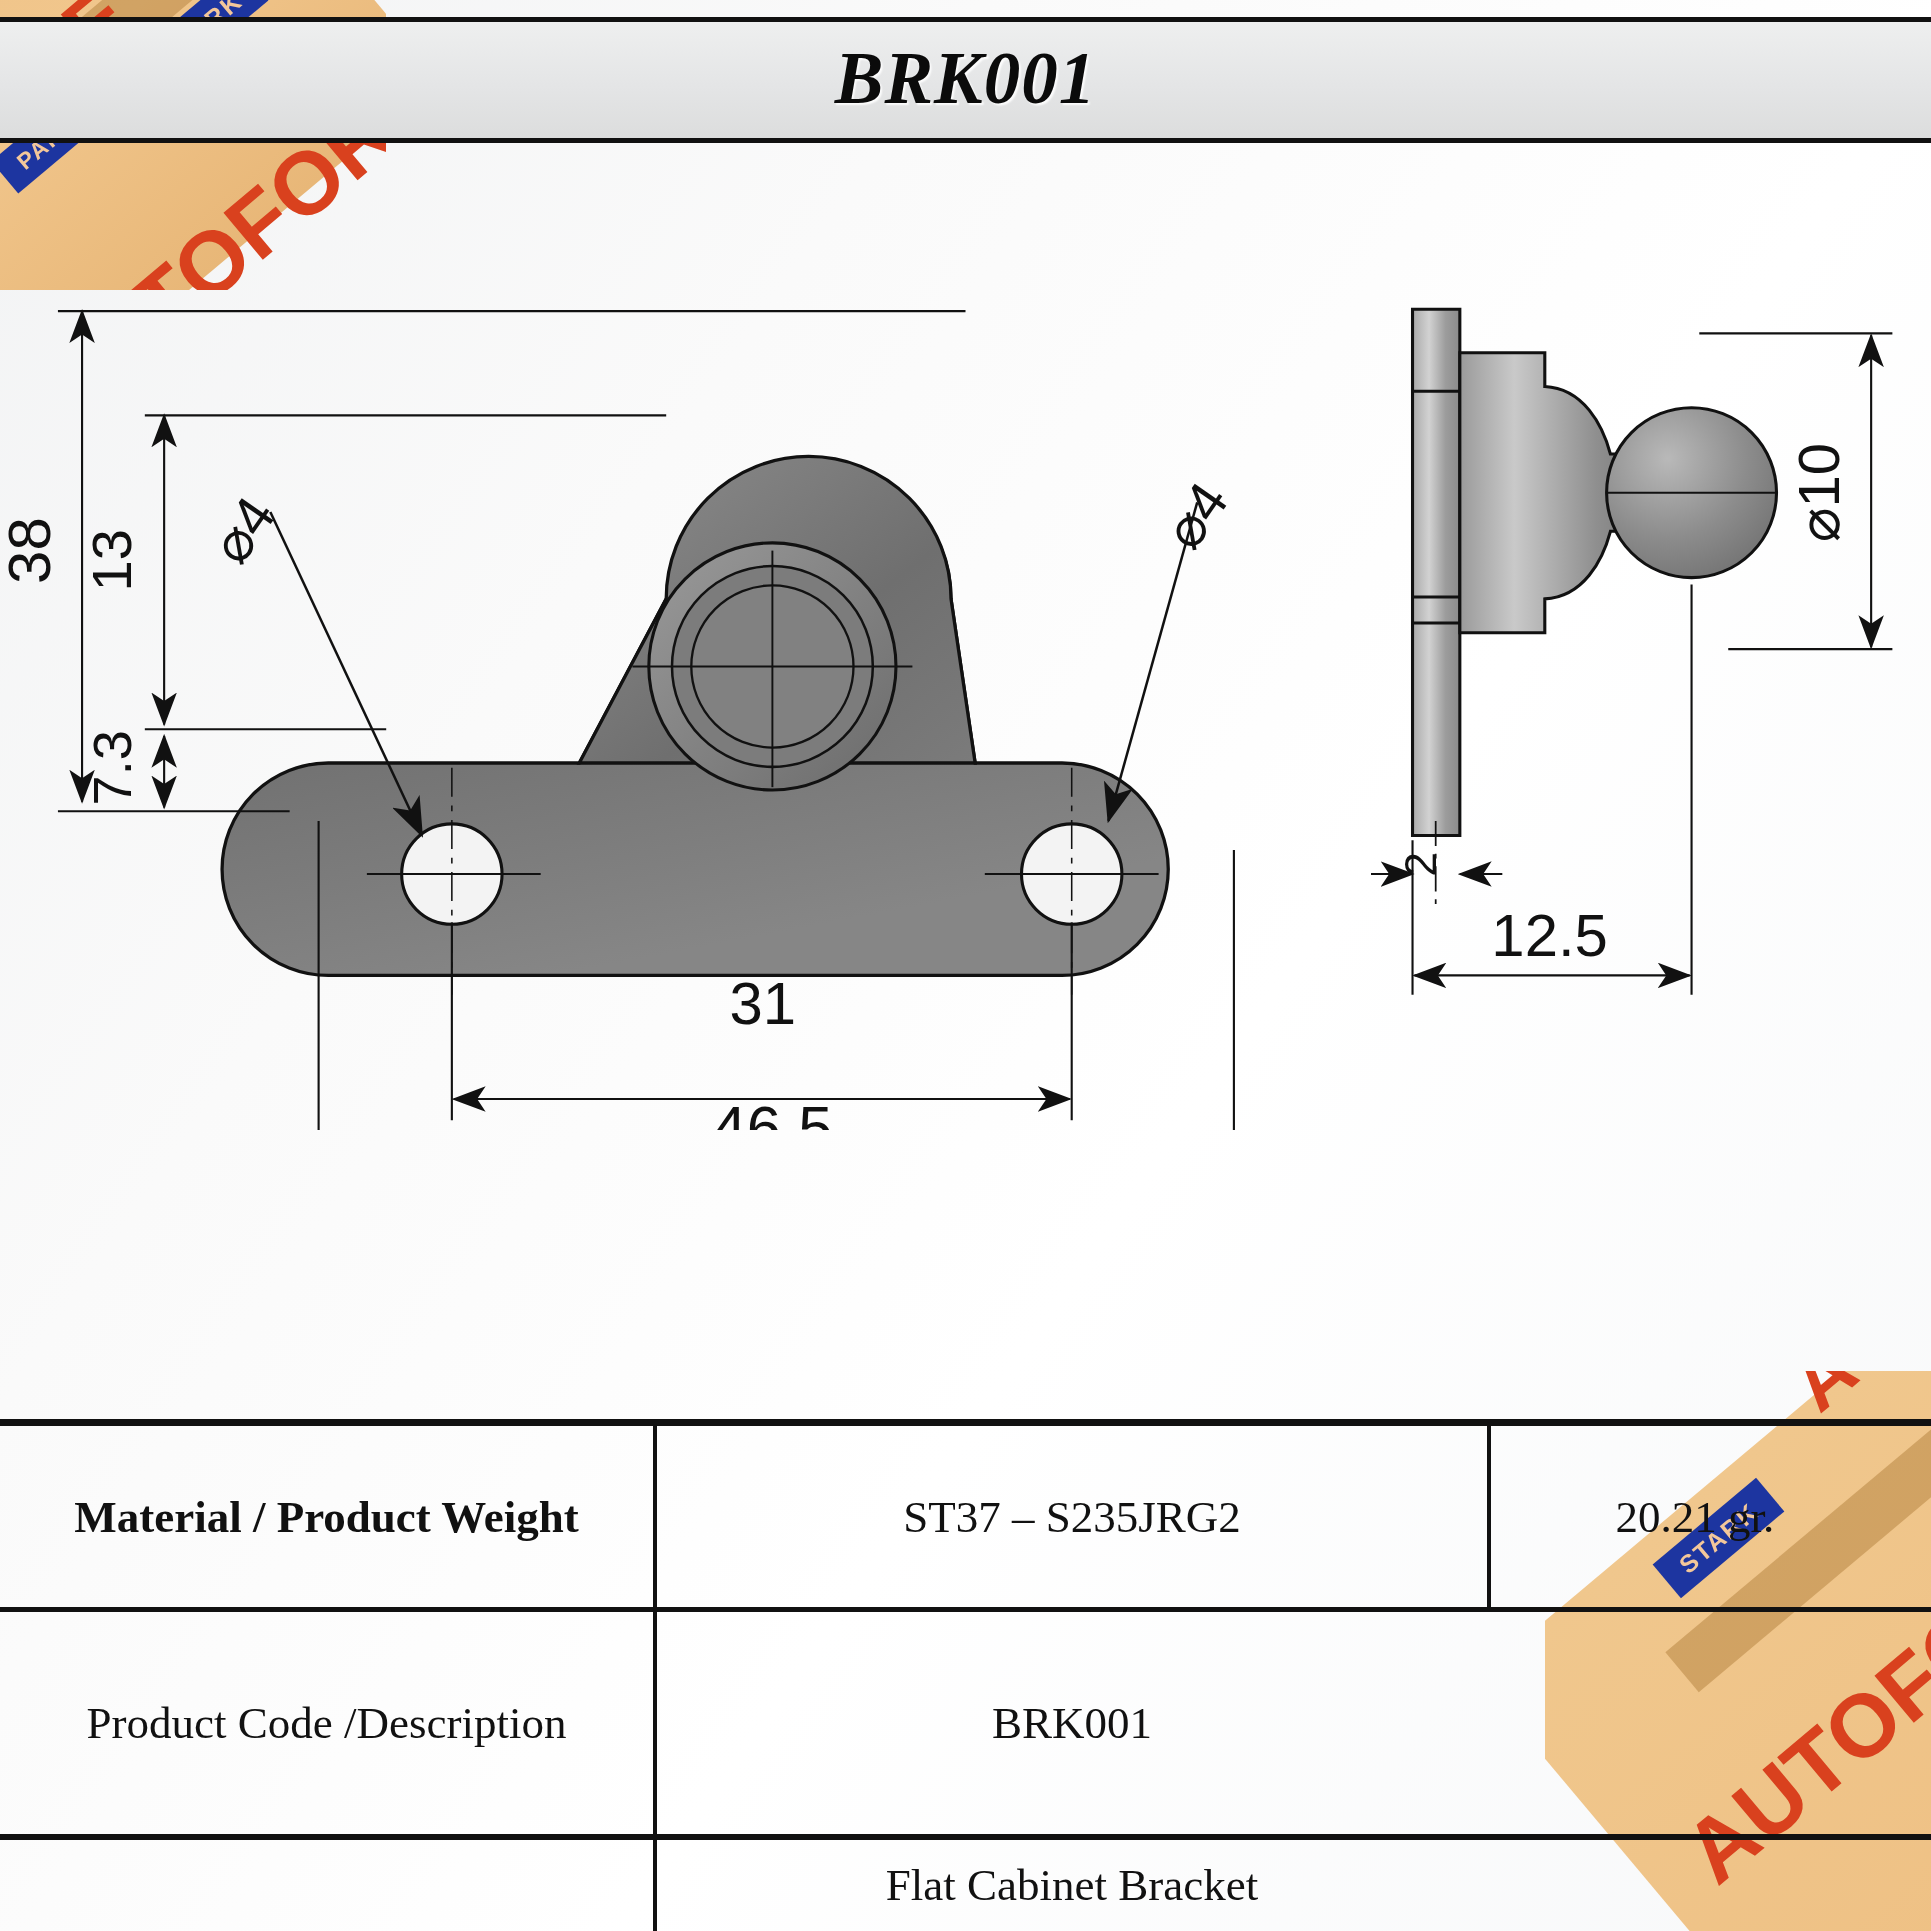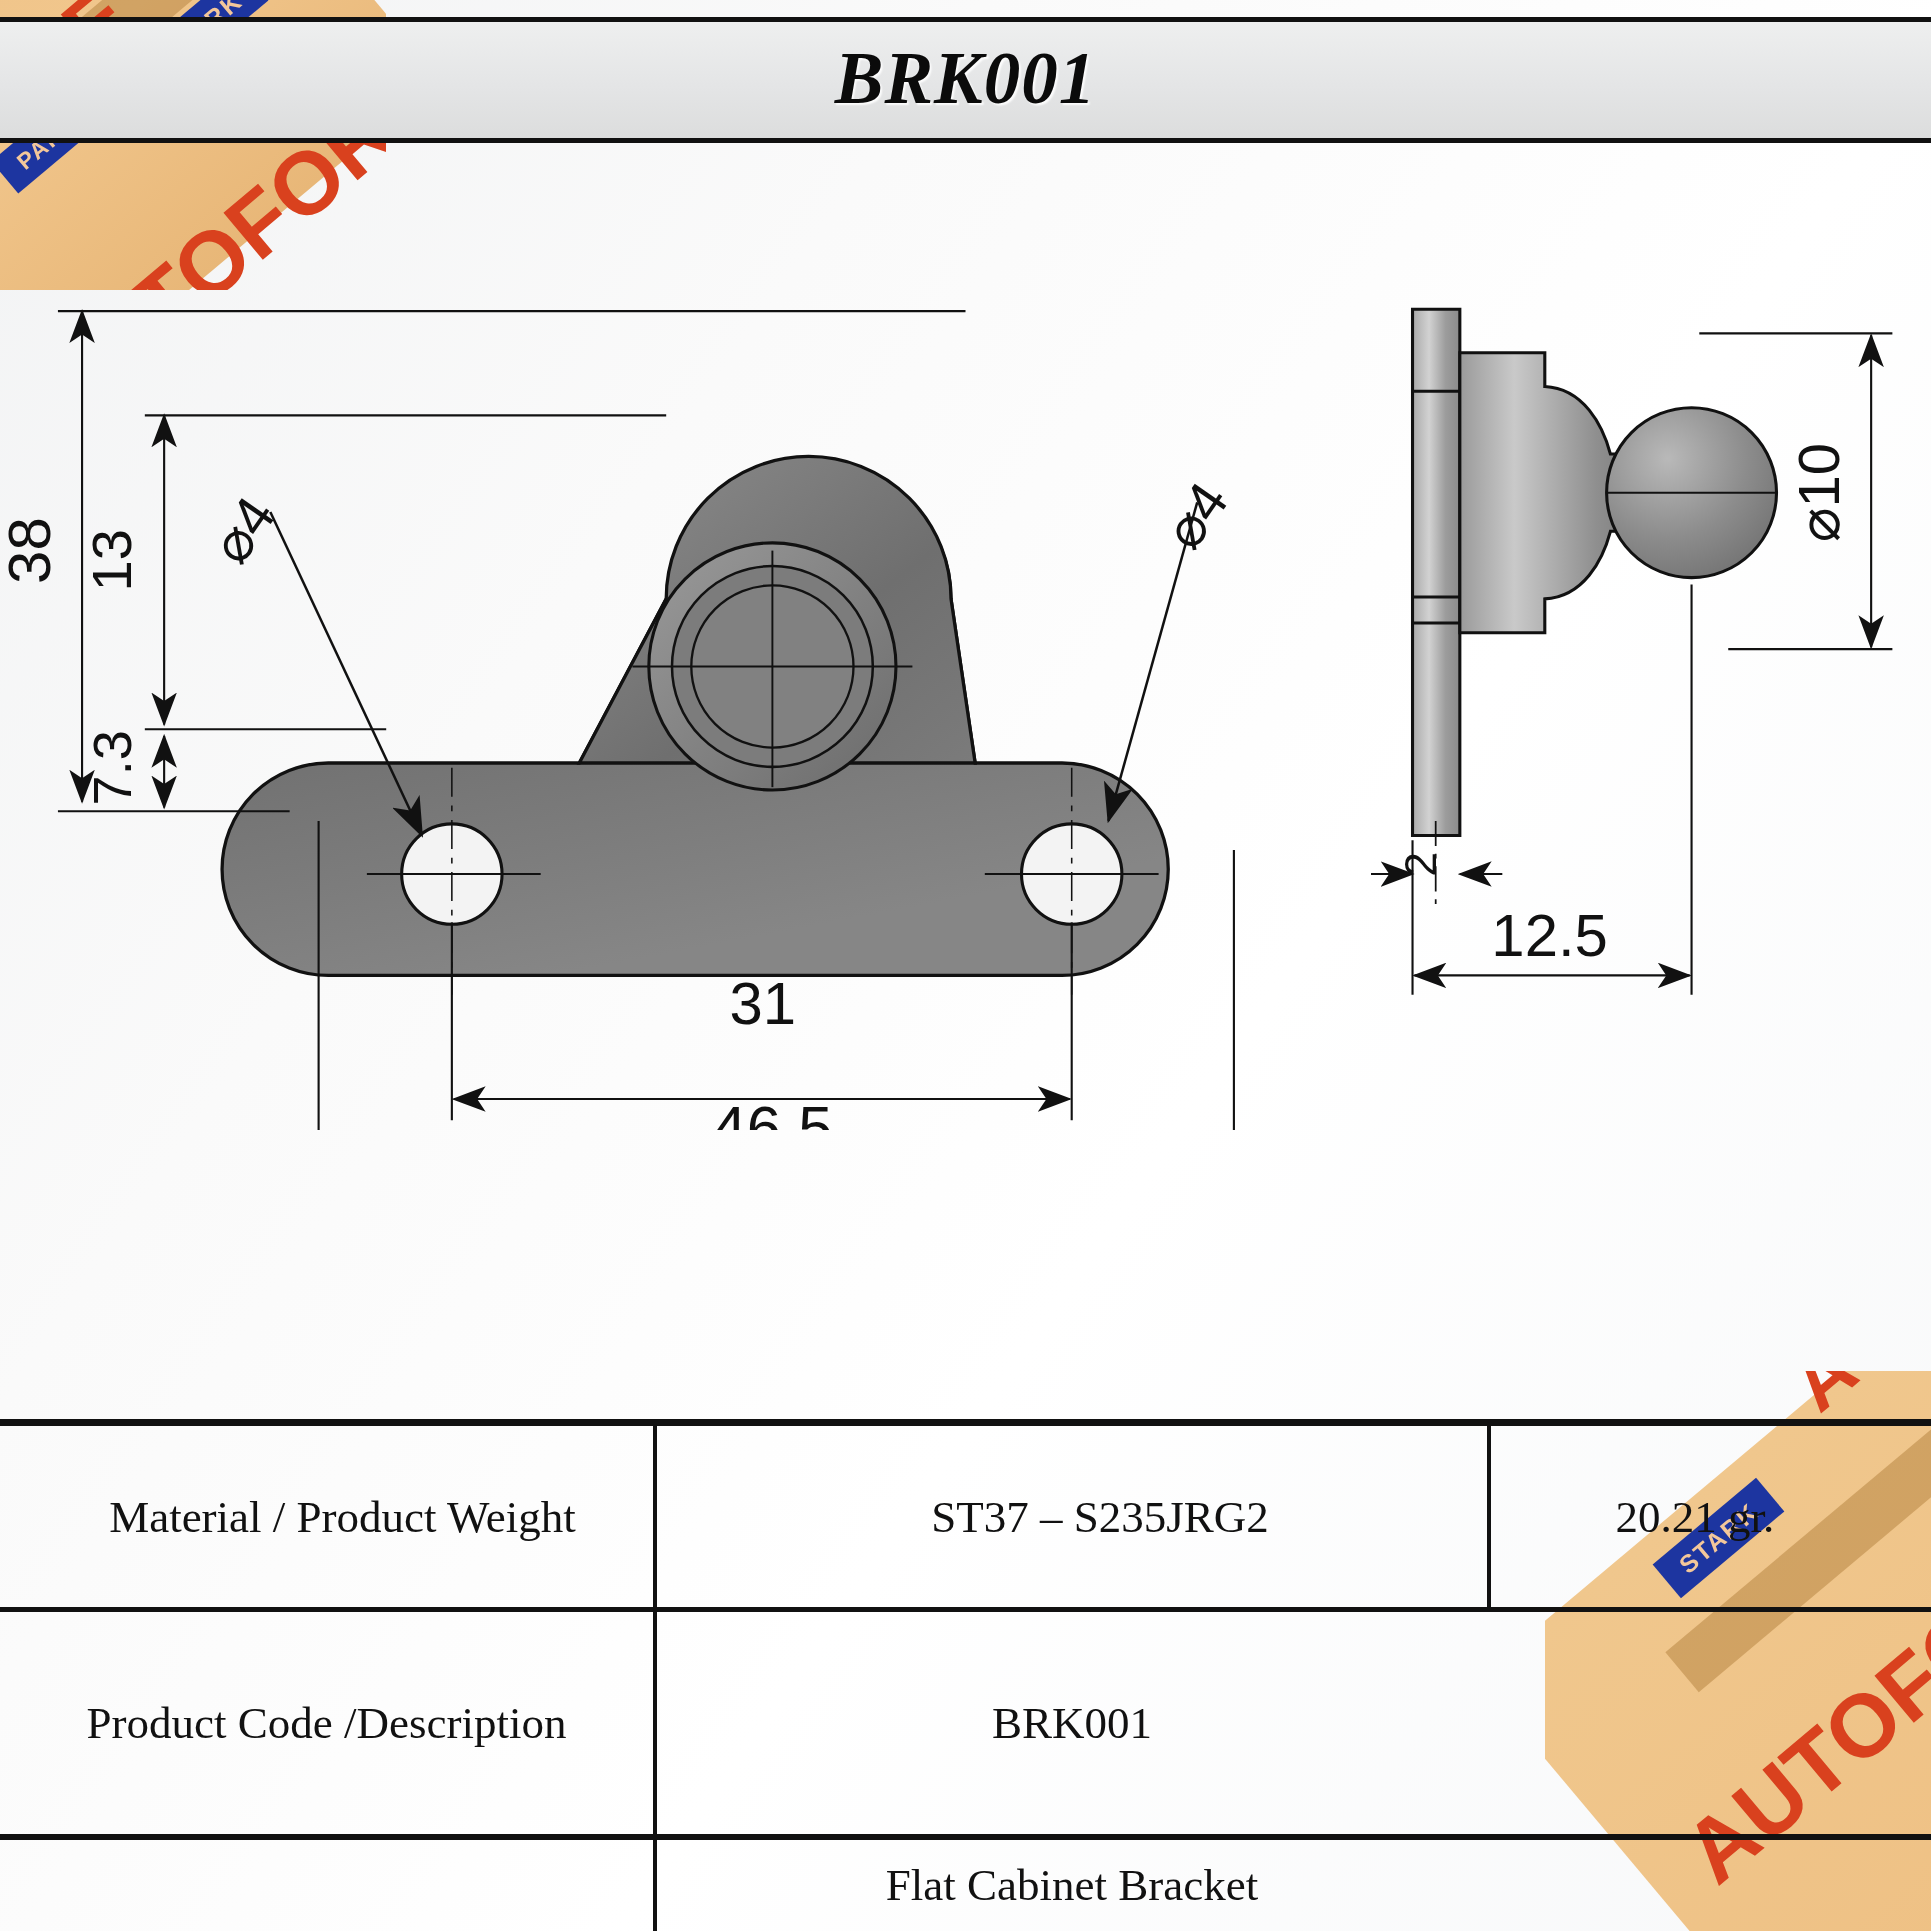--- a/index.html
+++ b/index.html
@@ -229,22 +229,22 @@
   </div>
 
   <div id="spec-table">
     <div class="tbl-hline" style="top:0px;height:6.8px;"></div>
     <div class="tbl-hline" style="top:188px;height:4.8px;"></div>
     <div class="tbl-hline" style="top:415px;height:5.8px;"></div>
 
     <div class="tbl-vline" style="left:653px;top:0px;height:512px;"></div>
     <div class="tbl-vline" style="left:1487px;top:0px;height:188px;"></div>
 
-    <div class="cell lbl" style="left:16px;top:6.8px;width:653px;height:182px;">Material / Product Weight</div>
-    <div class="cell val" style="left:657px;top:6.8px;width:830px;height:182px;padding-left:28px;">ST37 – S235JRG2</div>
+    <div class="cell lbl" style="left:0px;top:6.8px;width:653px;height:182px;font-weight:bold;">Material / Product Weight</div>
+    <div class="cell val" style="left:657px;top:6.8px;width:830px;height:182px;">ST37 – S235JRG2</div>
     <div class="cell val" style="left:1491px;top:6.8px;width:408px;height:182px;text-align:right;">20.21 gr.</div>
 
     <div class="cell lbl" style="left:0px;top:193px;width:653px;height:222px;flex-direction:row;">
       <span>Product Code /</span>
       <span>Description</span>
     </div>
     <div class="cell val" style="left:657px;top:193px;width:830px;height:222px;">BRK001</div>
 
     <div class="cell val" style="left:657px;top:421px;width:830px;height:91px;">Flat Cabinet Bracket</div>
   </div>

